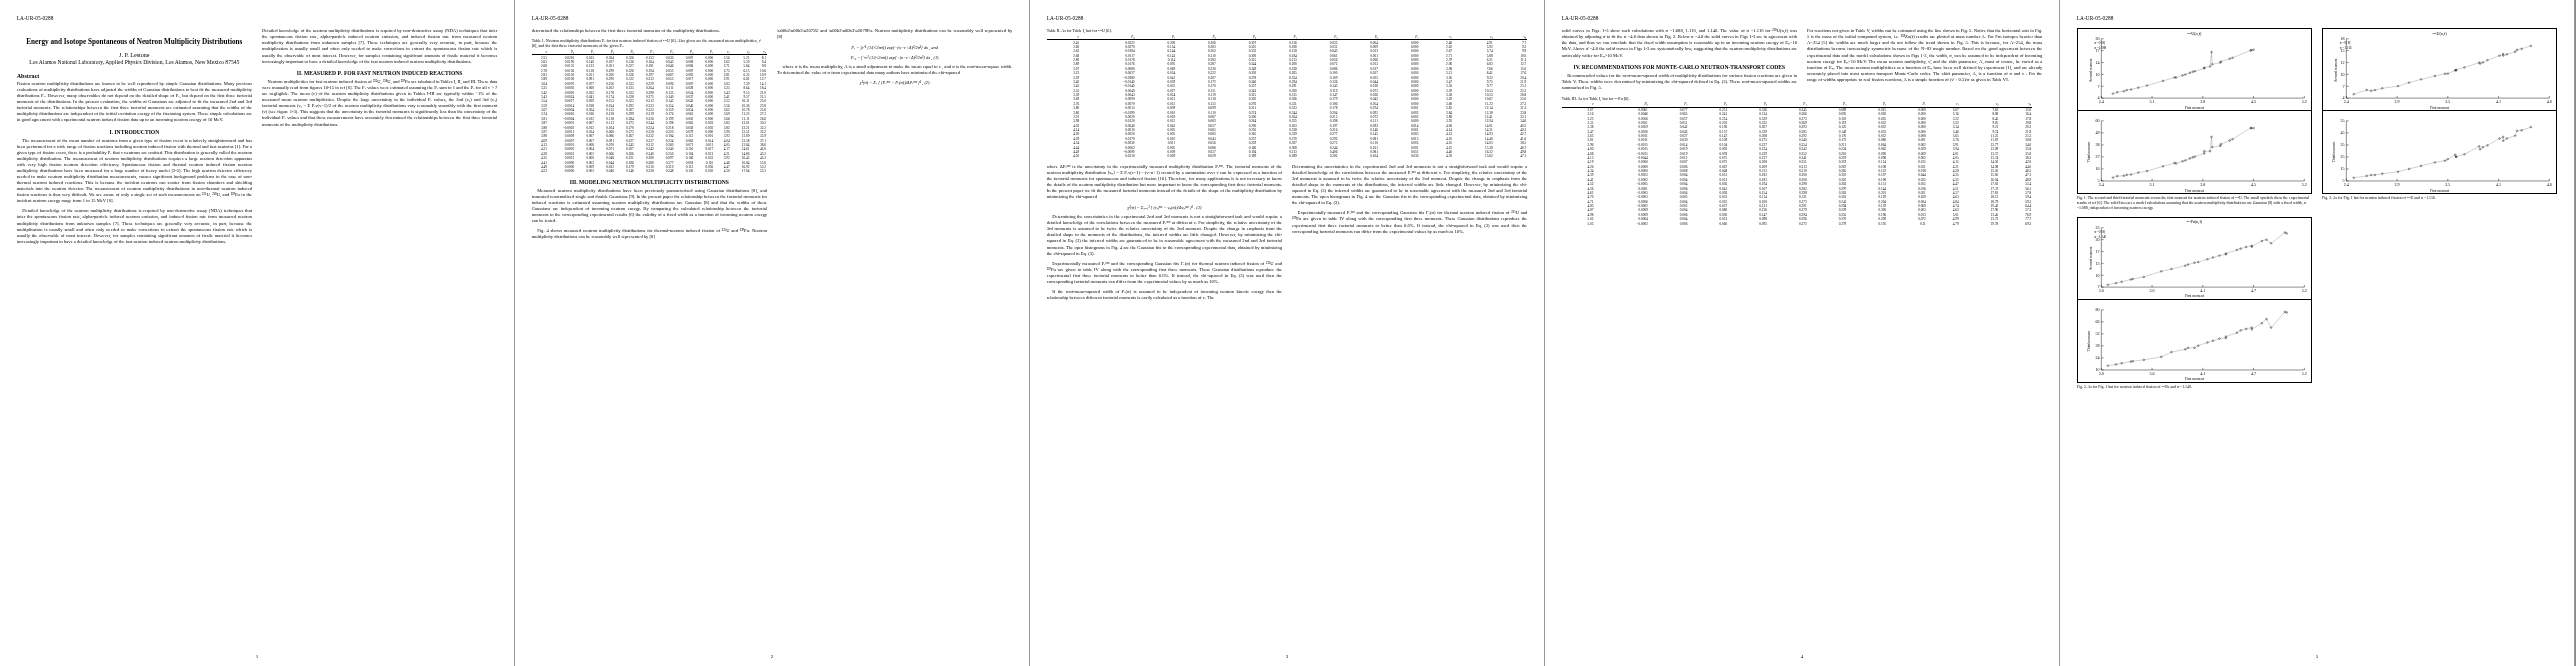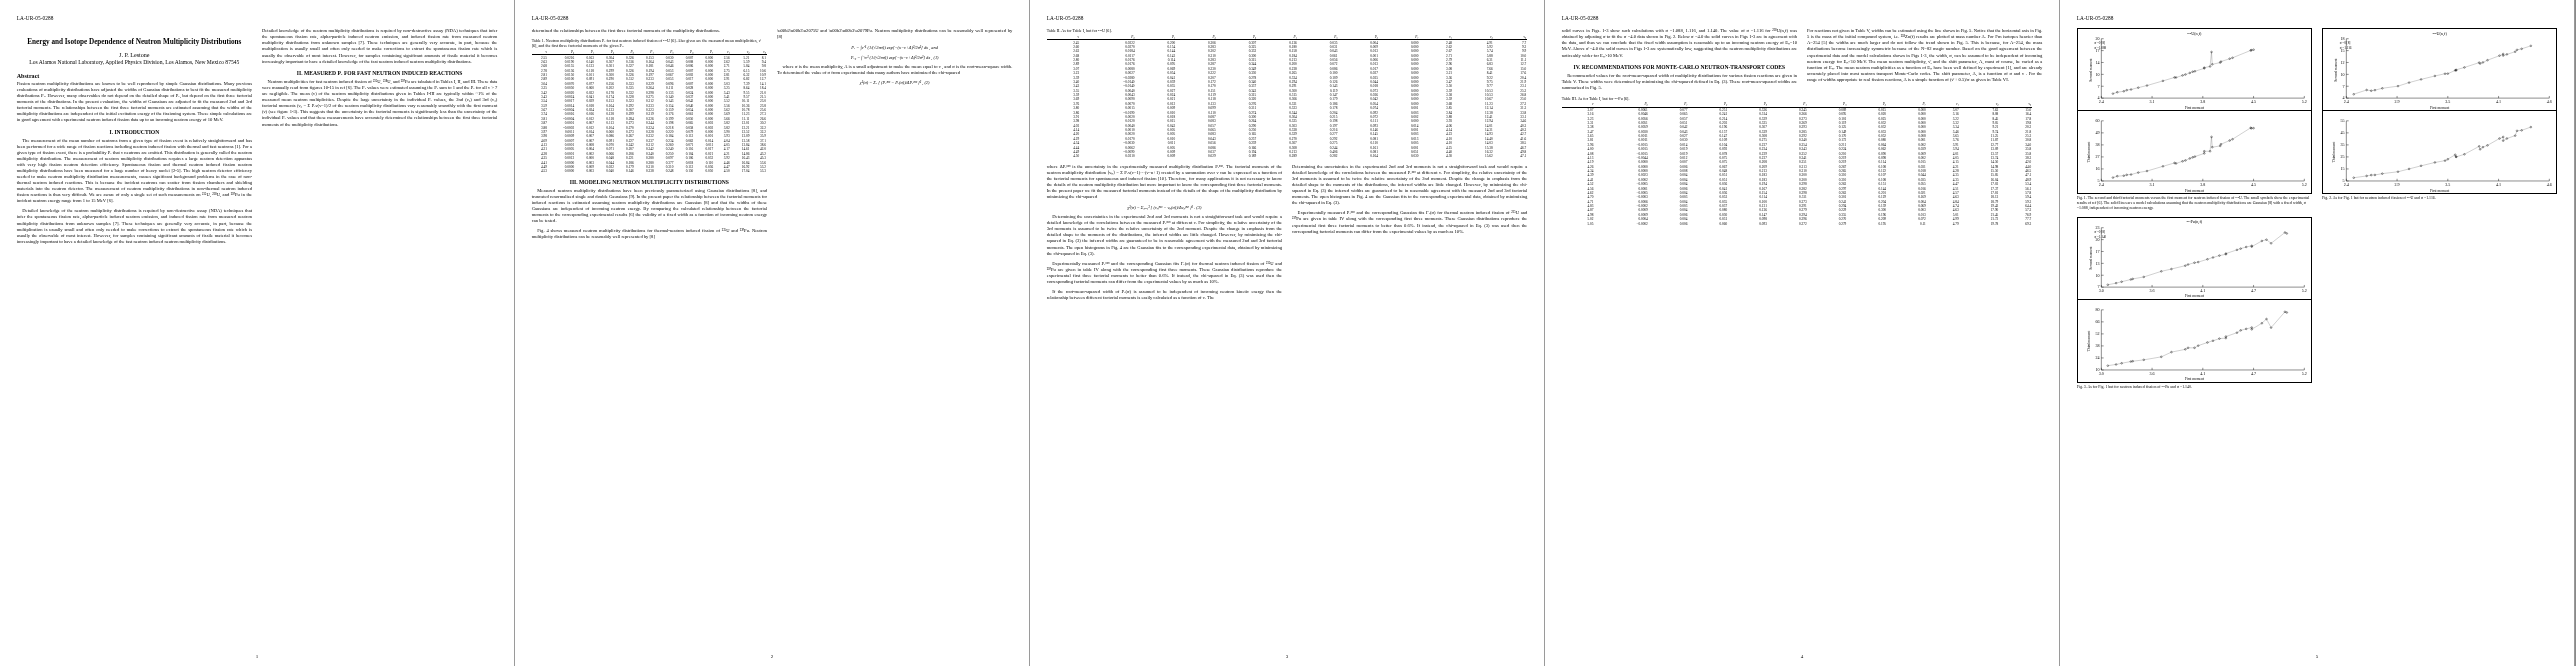--- a/index.html
+++ b/index.html
@@ -34,21 +34,21 @@
 </style>
 </head>
 <body>
 
 <div class="sheet-row">
 
   <div class="page">
     <div class="hdr">LA-UR-05-0288</div>
     <div class="cols">
       <div class="col">
-        <div class="title">Energy and Isotope Dependence of Neutron Multiplicity Distributions</div>
+        <div class="title">Energy and Isotope Spontaneous of Neutron Multiplicity Distributions</div>
         <div class="author">J. P. Lestone</div>
         <div class="affil">Los Alamos National Laboratory, Applied Physics Division, Los Alamos, New Mexico 87545</div>
         <div class="abs-h">Abstract</div>
         <p class="body noind">Fission neutron multiplicity distributions are known to be well reproduced by simple Gaussian distributions. Many previous evaluations of multiplicity distributions have adjusted the widths of Gaussian distributions to best fit the measured multiplicity distributions Pᵥ. However, many observables do not depend on the detailed shape of Pᵥ, but depend on the first three factorial moments of the distributions. In the present evaluation, the widths of Gaussians are adjusted to fit the measured 2nd and 3rd factorial moments. The relationships between the first three factorial moments are estimated assuming that the widths of the multiplicity distributions are independent of the initial excitation energy of the fissioning system. These simple calculations are in good agreement with experimental neutron induced fission data up to an incoming neutron energy of 10 MeV.</p>
 
         <h3 class="seccenter">I. INTRODUCTION</h3>
         <p class="body">The measurement of the mean number of neutrons from a given type of fission event is relatively straightforward and has been performed for a wide range of fission reactions including neutron induced fission with thermal and fast neutrons [1]. For a given type of fission event, there is a probability Pᵥ that ν neutrons are emitted. This distribution is generally called the neutron multiplicity distribution. The measurement of neutron multiplicity distributions requires a large neutron detection apparatus with very high fission neutron detection efficiency. Spontaneous fission and thermal neutron induced fission neutron multiplicity distributions have been measured for a large number of heavy nuclei [2-5]. The high neutron detector efficiency needed to make neutron multiplicity distribution measurements, causes significant background problems in the case of non-thermal neutron induced reactions. This is because the incident neutrons can scatter from fission chambers and shielding materials into the neutron detector. The measurement of neutron multiplicity distributions in non-thermal neutron induced fission reactions is thus very difficult. We are aware of only a single set of such measurements on ²³⁵U, ²³⁸U, and ²³⁹Pu in the incident neutron energy range from 1 to 15 MeV [6].</p>
         <p class="body">Detailed knowledge of the neutron multiplicity distributions is required by non-destructive assay (NDA) techniques that infer the spontaneous fission rate, alpha-particle induced neutron emission, and induced fission rate from measured neutron multiplicity distributions from unknown samples [7]. These techniques are generally very accurate, in part, because the multiplication is usually small and often only needed to make corrections to extract the spontaneous fission rate which is usually the observable of most interest. However, for samples containing significant amounts of fissile material it becomes increasingly important to have a detailed knowledge of the fast neutron induced neutron multiplicity distributions.</p>
       </div>
       <div class="col">

